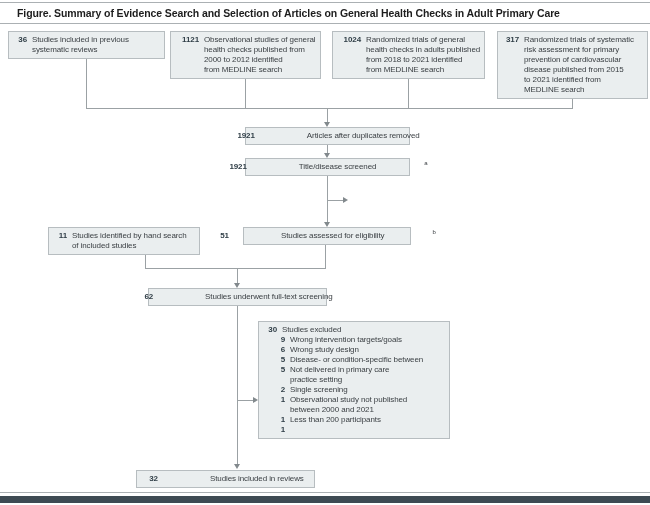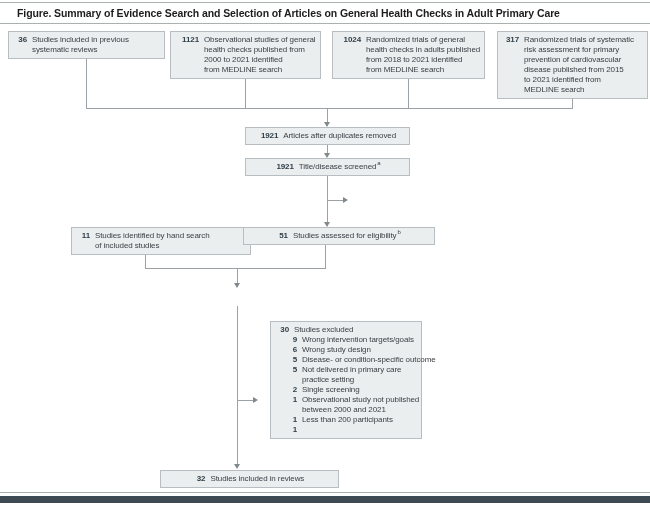--- a/index.html
+++ b/index.html
@@ -12,21 +12,21 @@
     font-size:10.5px;font-weight:bold;color:#1d1d1d;letter-spacing:-0.1px;margin-left:12px;
   }
   .rule{position:absolute;background:#abb0b3;}
   .botbar{position:absolute;background:#3e4a53;}
   .node{
     position:absolute;background:#eaeeef;border:1px solid #b7bdc0;
     padding:3px 4px 3px 6px;font-size:8px;line-height:10px;letter-spacing:-0.1px;
     color:#3c4145;box-sizing:border-box;
   }
   .row{display:flex;align-items:flex-start;}
-  .center .row{justify-content:center;}
+  .center .row{justify-content:center;gap:47px;}
   .num{font-weight:bold;color:#303e47;text-align:right;margin-right:5px;white-space:pre;flex:none;}
   .w12{min-width:12px;} .w22{min-width:22px;} .w15{min-width:15px;} .w8{min-width:8px;}
   .txt{white-space:pre;}
   sup.fn{font-size:6px;line-height:6px;position:relative;top:-2px;margin-left:1px;font-weight:normal;}
   .reasons{margin-left:12px;}
   .vline,.hline{position:absolute;background:#9ba1a4;}
   .arr-down{position:absolute;width:0;height:0;border-left:3px solid transparent;border-right:3px solid transparent;border-top:5px solid #82898d;}
   .arr-right{position:absolute;width:0;height:0;border-top:3px solid transparent;border-bottom:3px solid transparent;border-left:5px solid #82898d;}
 </style>
 </head>
@@ -44,21 +44,21 @@
       <span class="txt">Studies included in previous
 systematic reviews</span>
     </div>
   </div>
 
   <div class="node" style="left:170px;top:31px;width:151px">
     <div class="row">
       <span class="num w22">1121</span>
       <span class="txt">Observational studies of general
 health checks published from
-2000 to 2021 identified
+2000 to 2012 identified
 from MEDLINE search</span>
     </div>
   </div>
 
   <div class="node" style="left:332px;top:31px;width:153px">
     <div class="row">
       <span class="num w22">1024</span>
       <span class="txt">Randomized trials of general
 health checks in adults published
 from 2018 to 2021 identified
@@ -103,65 +103,71 @@
       <sup class="fn">a</sup>
     </div>
   </div>
 
   <div class="vline" style="left:327px;top:176px;width:1px;height:46px"></div>
   <div class="arr-down" style="left:324px;top:222px"></div>
   <div class="hline" style="left:327px;top:200px;width:16px;height:1px"></div>
   <div class="arr-right" style="left:343px;top:197px"></div>
 
 
-  <div class="node" style="left:71px;top:227px;width:180px">
+  <div class="node" style="left:48px;top:227px;width:152px">
     <div class="row">
       <span class="num w12">11</span>
       <span class="txt">Studies identified by hand search
 of included studies</span>
     </div>
   </div>
 
-  <div class="node center" style="left:243px;top:227px;width:192px">
+  <div class="node center" style="left:243px;top:227px;width:168px">
     <div class="row">
       <span class="num">51</span>
       <span class="txt">Studies assessed for eligibility</span>
       <sup class="fn">b</sup>
     </div>
   </div>
 
   <div class="vline" style="left:145px;top:255px;width:1px;height:13px"></div>
   <div class="vline" style="left:325px;top:245px;width:1px;height:23px"></div>
   <div class="hline" style="left:145px;top:268px;width:181px;height:1px"></div>
   <div class="vline" style="left:237px;top:268px;width:1px;height:15px"></div>
   <div class="arr-down" style="left:234px;top:283px"></div>
 
+  <div class="node center" style="left:148px;top:288px;width:179px">
+    <div class="row">
+      <span class="num">62</span>
+      <span class="txt">Studies underwent full-text screening</span>
+    </div>
+  </div>
 
   <div class="vline" style="left:237px;top:306px;width:1px;height:158px"></div>
   <div class="arr-down" style="left:234px;top:464px"></div>
   <div class="hline" style="left:237px;top:400px;width:16px;height:1px"></div>
   <div class="arr-right" style="left:253px;top:397px"></div>
 
-  <div class="node" style="left:270px;top:321px;width:152px">
+  <div class="node" style="left:258px;top:321px;width:192px">
     <div class="row">
       <span class="num w12">30</span>
       <span class="txt">Studies excluded</span>
     </div>
     <div class="reasons">
       <div class="row">
         <span class="num w8">9</span>
         <span class="txt">Wrong intervention targets/goals</span>
       </div>
       <div class="row">
         <span class="num w8">6</span>
         <span class="txt">Wrong study design</span>
       </div>
       <div class="row">
         <span class="num w8">5</span>
-        <span class="txt">Disease- or condition-specific outcome</span>
+        <span class="txt">Disease- or condition-specific between</span>
       </div>
       <div class="row">
         <span class="num w8">5</span>
         <span class="txt">Not delivered in primary care
 practice setting</span>
       </div>
       <div class="row">
         <span class="num w8">2</span>
         <span class="txt">Single screening</span>
       </div>
@@ -173,21 +179,21 @@
       <div class="row">
         <span class="num w8">1</span>
         <span class="txt">Less than 200 participants</span>
       </div>
       <div class="row">
         <span class="num w8">1</span>
       </div>
     </div>
   </div>
 
-  <div class="node center" style="left:160px;top:470px;width:179px">
+  <div class="node center" style="left:136px;top:470px;width:179px">
     <div class="row">
       <span class="num">32</span>
       <span class="txt">Studies included in reviews</span>
     </div>
   </div>
 
   <div class="rule" style="left:0;top:492px;width:650px;height:1px"></div>
   <div class="botbar" style="left:0;top:496px;width:650px;height:7px"></div>
 
 </div>

